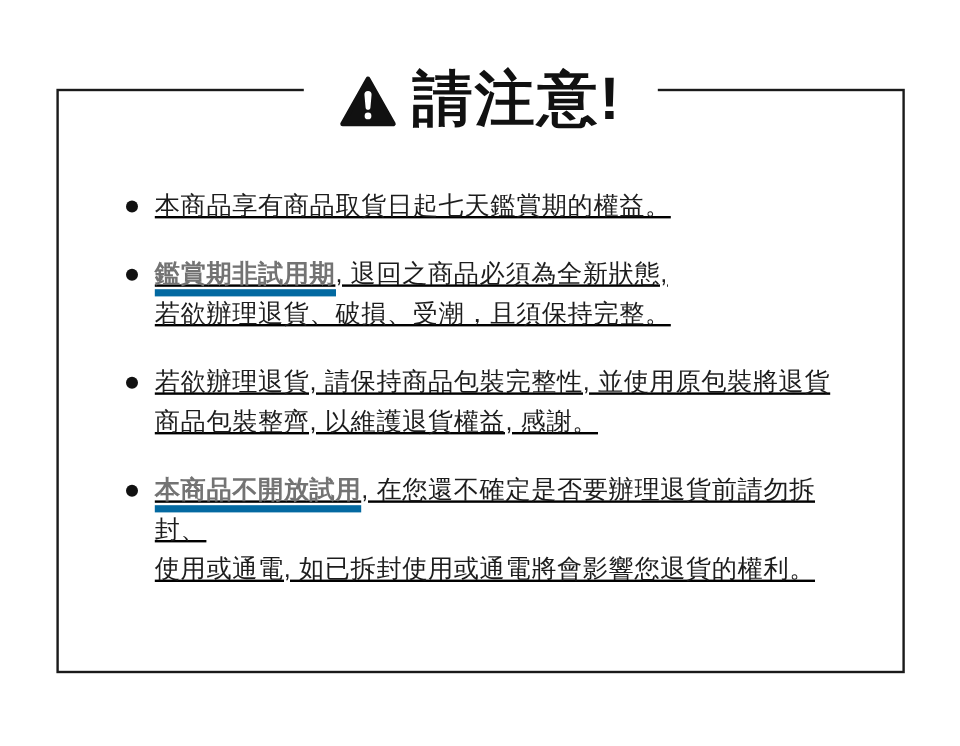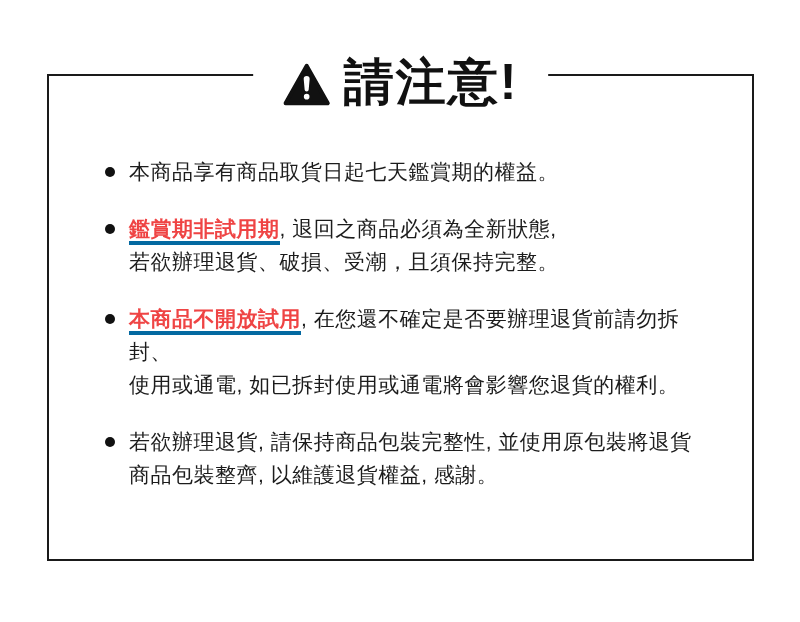--- a/index.html
+++ b/index.html
@@ -50,20 +50,21 @@
     color: #111111;
     letter-spacing: 2px;
     line-height: 64px;
   }
   .content {
     position: absolute;
     left: 0;
     top: 0;
     width: 100%;
     padding: 79px 40px 0 56px;
+    text-decoration: underline;
   }
   .bullet {
     display: flex;
     align-items: flex-start;
     margin-bottom: 24px;
   }
   .dot {
     flex: none;
     width: 10px;
     height: 10px;
@@ -71,23 +72,23 @@
     background: #111111;
     margin: 12px 14px 0 0;
   }
   .text {
     font-size: 21px;
     line-height: 33px;
     color: #1c1c1c;
     letter-spacing: 0.5px;
   }
   .red {
-    color: #ef4444;
+    color: #737373;
     font-weight: bold;
-    border-bottom: 4px solid #0369a1;
+    border-bottom: 6px solid #0369a1;
     padding-bottom: 1px;
   }
 </style>
 </head>
 <body>
 
 <div class="page">
   <section class="notice-box">
 
     <div class="title">
@@ -112,28 +113,28 @@
         <span class="dot"></span>
         <p class="text">
           <span class="red">鑑賞期非試用期</span><span>, 退回之商品必須為全新狀態,</span><br>
           <span>若欲辦理退貨、破損、受潮，且須保持完整。</span><br>
         </p>
       </div>
 
       <div class="bullet">
         <span class="dot"></span>
         <p class="text">
-          <span class="red">本商品不開放試用</span><span>, 在您還不確定是否要辦理退貨前請勿拆封、</span><br>
-          <span>使用或通電, 如已拆封使用或通電將會影響您退貨的權利。</span>
+          <span>若欲辦理退貨, 請保持商品包裝完整性, 並使用原包裝將退貨</span><br>
+          <span>商品包裝整齊, 以維護退貨權益, 感謝。</span>
         </p>
       </div>
 
       <div class="bullet">
         <span class="dot"></span>
         <p class="text">
-          <span>若欲辦理退貨, 請保持商品包裝完整性, 並使用原包裝將退貨</span><br>
-          <span>商品包裝整齊, 以維護退貨權益, 感謝。</span>
+          <span class="red">本商品不開放試用</span><span>, 在您還不確定是否要辦理退貨前請勿拆封、</span><br>
+          <span>使用或通電, 如已拆封使用或通電將會影響您退貨的權利。</span>
         </p>
       </div>
 
     </div>
   </section>
 </div>
 
 </body></html>

